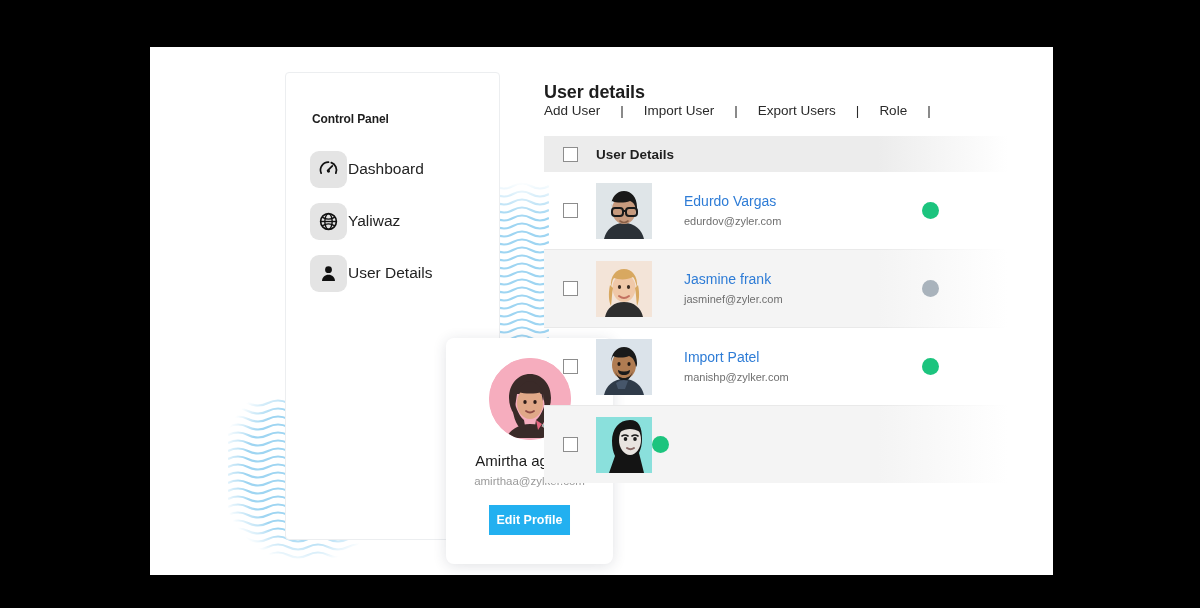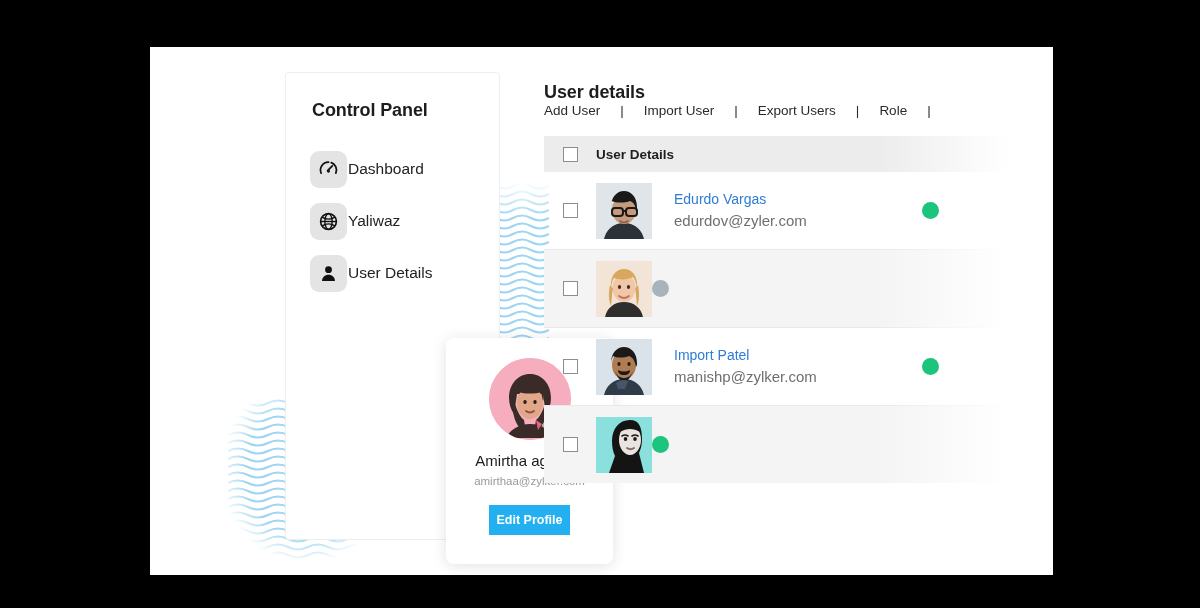--- a/index.html
+++ b/index.html
@@ -55,22 +55,22 @@
     top: 25px;
     width: 215px;
     height: 468px;
     background: #ffffff;
     border: 1px solid #eceef0;
     border-radius: 4px;
   }
   .cp-title {
     position: absolute;
     left: 26px;
-    top: 27px;
-    font-size: 18px;
+    top: 39px;
+    font-size: 12px;
     font-weight: bold;
     color: #1d1d1d;
     letter-spacing: -0.1px;
   }
 
   .nav-list {
     position: absolute;
     left: 24px;
     top: 70px;
     width: 180px;
@@ -226,31 +226,31 @@
     background: linear-gradient(to right, #e9e9e9 0%, #e9e9e9 72%, rgba(233,233,233,0) 100%);
   }
   .avatar-sm {
     width: 56px;
     height: 56px;
     flex: 0 0 56px;
     overflow: hidden;
   }
   .avatar-sm svg { display: block; }
   .row-text {
-    margin-left: 22px;
+    margin-left: 32px;
     flex: 1 1 auto;
   }
   .row-name {
     font-size: 14px;
     color: #2e7cd6;
     cursor: pointer;
     line-height: 1.45;
   }
   .row-email {
-    font-size: 15px;
+    font-size: 11px;
     color: #6f6f6f;
     line-height: 1.55;
   }
   .status-cell {
     width: 86px;
     flex: 0 0 86px;
     display: flex;
     align-items: center;
     justify-content: flex-start;
   }
@@ -488,20 +488,24 @@
               <path d="M28 41c-10 0-17 6-19 15h38c-2-9-9-15-19-15z" fill="#2e2e2e"></path>
               <ellipse cx="28" cy="27" rx="11.5" ry="14" fill="#f0c8a8"></ellipse>
               <path d="M15 26c-1-11 5-18 13-18s14 7 13 18c-1-3-2-8-4-10-5 3-14 3-19 1-2 2-2 6-3 9z" fill="#d8a860"></path>
               <path d="M14 24c-2 9-1 17 1 21 1-8 1-14 2-18z" fill="#d8a860"></path>
               <path d="M42 24c2 9 1 17-1 21-1-8-1-14-2-18z" fill="#d8a860"></path>
               <ellipse cx="23.5" cy="26" rx="1.6" ry="1.9" fill="#3a2a20"></ellipse>
               <ellipse cx="32.5" cy="26" rx="1.6" ry="1.9" fill="#3a2a20"></ellipse>
               <path d="M23 35q5 4 10 0" fill="none" stroke="#c2705f" stroke-width="2" stroke-linecap="round"></path>
             </svg>
           </span>
+          <span class="row-text">
+            <span class="row-name">Jasmine frank</span><br>
+            <span class="row-email">jasminef@zyler.com</span>
+          </span>
           <span class="status-cell">
             <span class="dot" style="background:#a9b3bc"></span>
           </span>
         </div>
         <div class="row-div"></div>
 
         <div class="user-row">
           <span class="cb-cell">
             <span class="checkbox"></span>
           </span>

